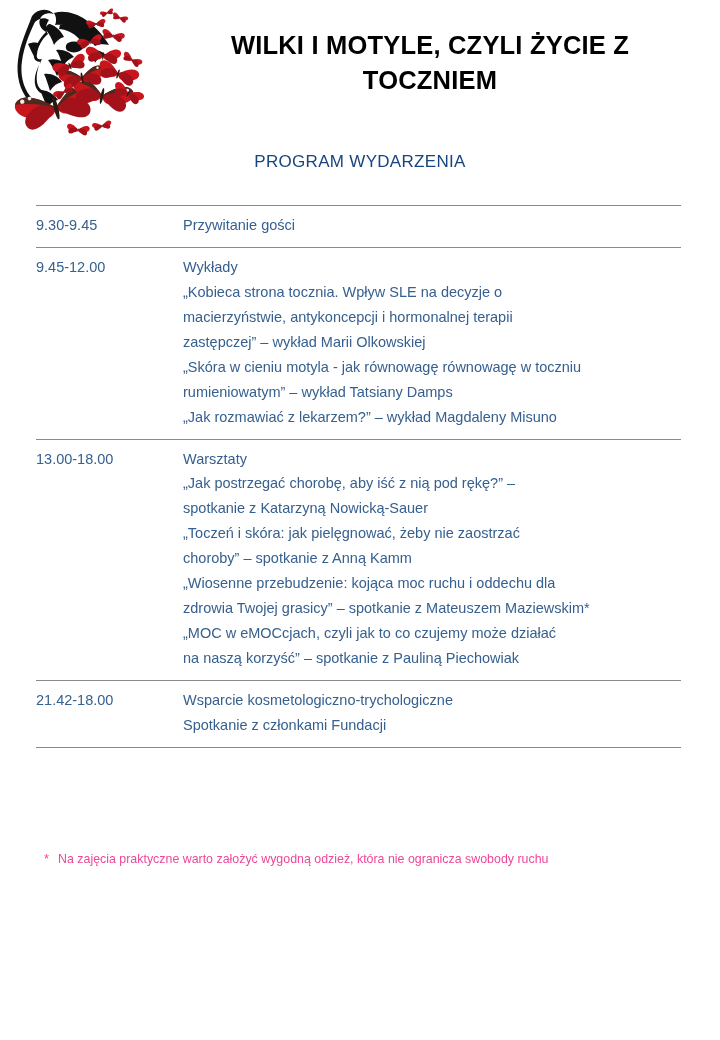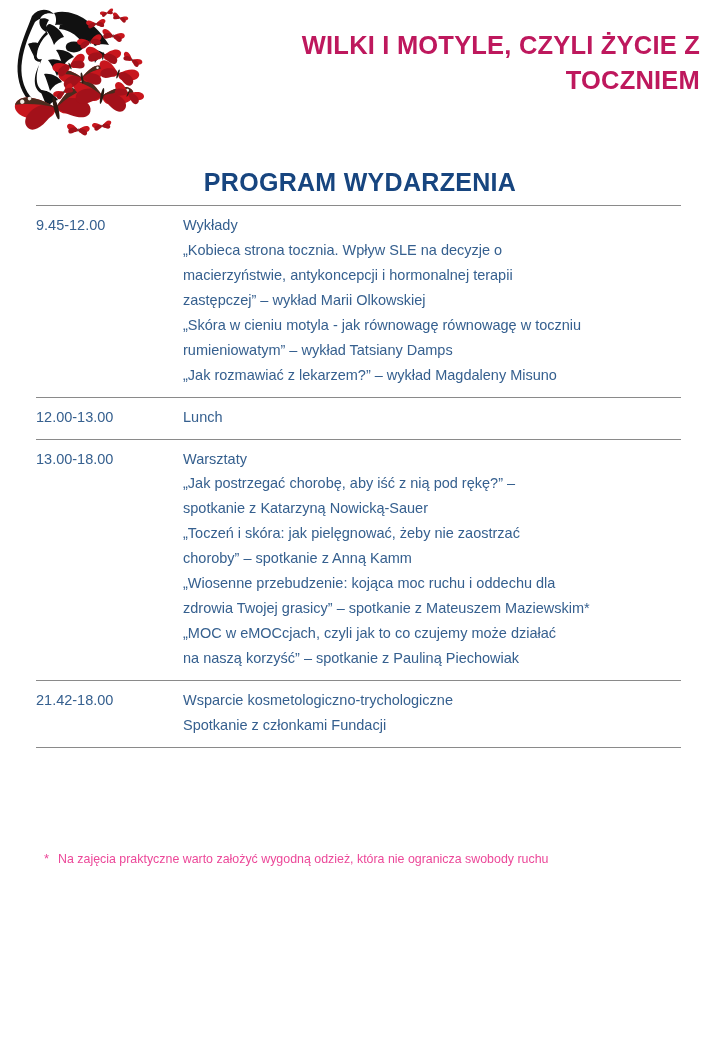--- a/index.html
+++ b/index.html
@@ -31,42 +31,41 @@
   .logo svg { display: block; }
 
   .title-block {
     position: absolute;
     left: 160px;
     top: 28px;
     width: 540px;
     text-align: center;
   }
   .main-title {
-    color: #be185d;
+    color: #000000;
     font-size: 25.5px;
     font-weight: bold;
     line-height: 1.38;
     letter-spacing: 0.2px;
     margin: 0;
-    text-align: right;
   }
 
   .subtitle-block {
     position: absolute;
     left: 0;
     top: 152px;
     width: 720px;
     text-align: center;
   }
   .subtitle {
     color: #17457F;
-    font-size: 25px;
-    font-weight: bold;
+    font-size: 17px;
+    font-weight: normal;
     letter-spacing: 0.3px;
-    margin: 16px;
+    margin: 0;
   }
 
   
   .program-wrap {
     position: absolute;
     left: 36px;
     top: 205px;
     width: 645px;
   }
   table.program {
@@ -312,35 +311,35 @@
 </div>
 
 <div class="subtitle-block">
   <h2 class="subtitle">PROGRAM WYDARZENIA</h2>
 </div>
 
 <div class="program-wrap">
   <table class="program">
     <tbody id="program-body">
         <tr>
+          <td class="time">9.30-9.45</td>
+          <td class="desc">
+            <span class="line">Przywitanie gości</span>
+          </td>
+        </tr>
+        <tr>
           <td class="time">9.45-12.00</td>
           <td class="desc">
             <span class="line">Wykłady</span>
             <span class="line">„Kobieca strona tocznia. Wpływ SLE na decyzje o</span>
             <span class="line">macierzyństwie, antykoncepcji i hormonalnej terapii</span>
             <span class="line">zastępczej” – wykład Marii Olkowskiej</span>
             <span class="line">„Skóra w cieniu motyla - jak równowagę równowagę w toczniu</span>
             <span class="line">rumieniowatym” – wykład Tatsiany Damps</span>
             <span class="line">„Jak rozmawiać z lekarzem?” – wykład Magdaleny Misuno</span>
-          </td>
-        </tr>
-        <tr>
-          <td class="time">12.00-13.00</td>
-          <td class="desc">
-            <span class="line">Lunch</span>
           </td>
         </tr>
         <tr>
           <td class="time">13.00-18.00</td>
           <td class="desc">
             <span class="line">Warsztaty</span>
             <span class="line">„Jak postrzegać chorobę, aby iść z nią pod rękę?” –</span>
             <span class="line">spotkanie z Katarzyną Nowicką-Sauer</span>
             <span class="line">„Toczeń i skóra: jak pielęgnować, żeby nie zaostrzać</span>
             <span class="line">choroby” – spotkanie z Anną Kamm</span>

